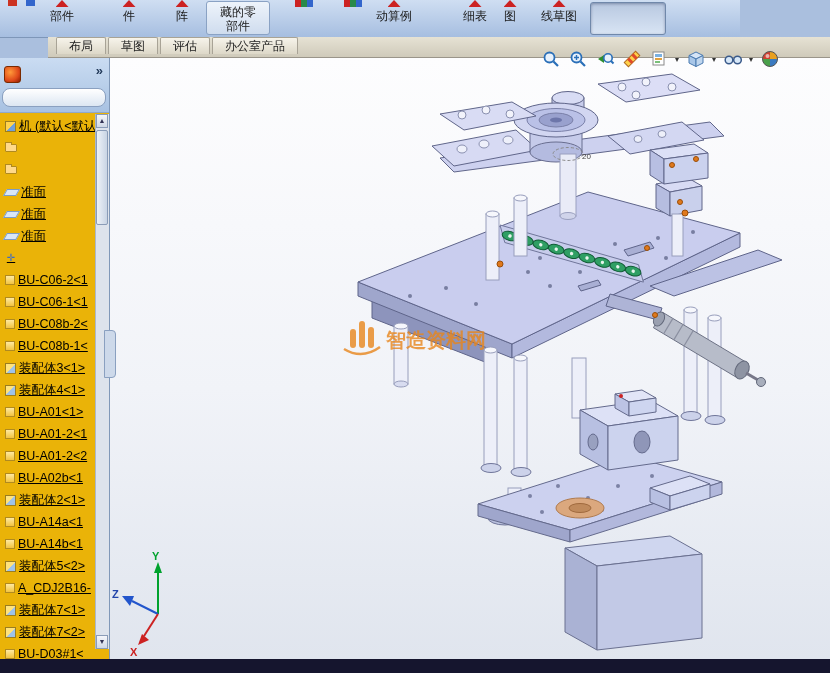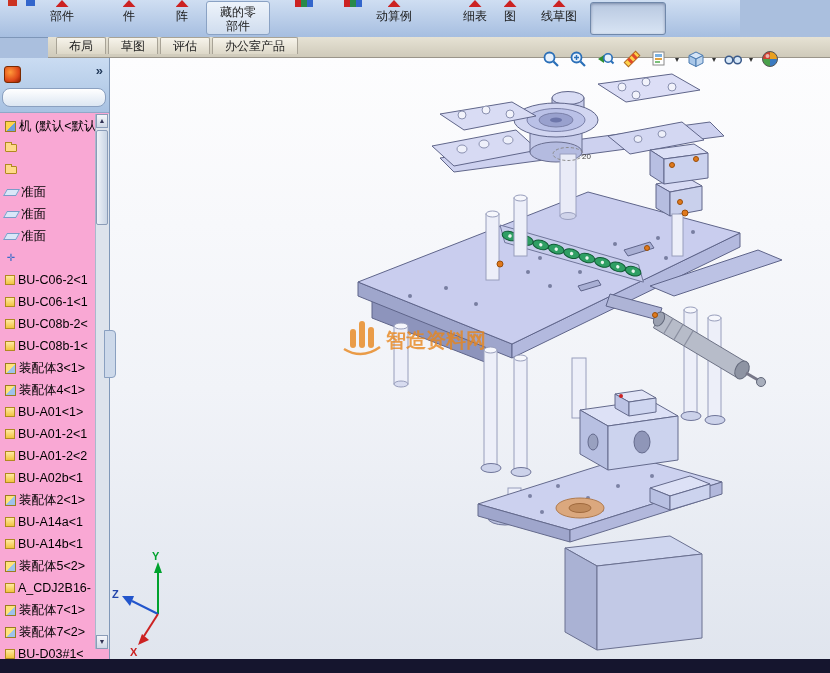--- a/index.html
+++ b/index.html
@@ -30,21 +30,21 @@
   
   .main{position:absolute;left:0;top:58px;width:830px;height:601px;display:flex;}
   
   .panel{width:110px;box-sizing:border-box;background:#fff;border-right:1px solid #8098b8;position:relative;display:flex;flex-direction:column;}
   .panel-top{height:54px;background:linear-gradient(#cadcf2,#a8c2e2);position:relative;border-bottom:1px solid #90a8c8;flex:0 0 54px;}
   .app-icon{position:absolute;left:4px;top:8px;width:15px;height:15px;border-radius:3px;
     background:radial-gradient(circle at 35% 35%, #ff9a3a, #e04a1a 60%, #8a1a00);border:1px solid #7a2a00;}
   .chevron{position:absolute;right:6px;top:5px;font-size:13px;font-weight:bold;color:#223a5a;}
   .fm-pill{position:absolute;left:2px;right:3px;top:30px;height:17px;border-radius:8px;
     background:linear-gradient(#ffffff,#dce6f2);border:1px solid #8aa0c0;}
-  .tree{flex:1;overflow:hidden;padding:2px 14px 16px 0;position:relative;background:#f9a8d4;}
+  .tree{flex:1;overflow:hidden;padding:2px 14px 16px 0;position:relative;background:#eab308;text-decoration:underline;}
   .trow{display:flex;align-items:center;height:22px;padding-left:5px;font-size:12.5px;color:#000;white-space:nowrap;overflow:hidden;}
   .ticon{width:12px;height:12px;flex:0 0 auto;margin-right:3px;position:relative;box-sizing:border-box;}
   .ticon.assembly{width:11px;height:11px;background:linear-gradient(135deg,#ffd34d 0 55%,#6e9fdc 55% 100%);border:1px solid #9a7d20;}
   .ticon.subassembly{width:11px;height:11px;background:linear-gradient(135deg,#ffe27a 0 50%,#9ec3ea 50% 100%);border:1px solid #9a7d20;}
   .ticon.part{width:10px;height:10px;background:linear-gradient(#ffe9a0,#f2c440);border:1px solid #b08a20;}
   .ticon.plane{width:13px;height:7px;background:#d9e7f8;border:1px solid #7a9cc8;transform:skewX(-30deg);}
   .ticon.folder{width:12px;height:8px;background:#ffd98a;border:1px solid #b08a20;border-radius:1px;}
   .ticon.folder::before{content:"";position:absolute;top:-3px;left:-1px;width:5px;height:2px;background:#ffd98a;border:1px solid #b08a20;border-bottom:none;}
   .ticon.origin{width:12px;height:12px;}
   .ticon.origin::after{content:"✛";color:#3a6cc8;font-size:10px;line-height:12px;display:block;text-align:center;}

